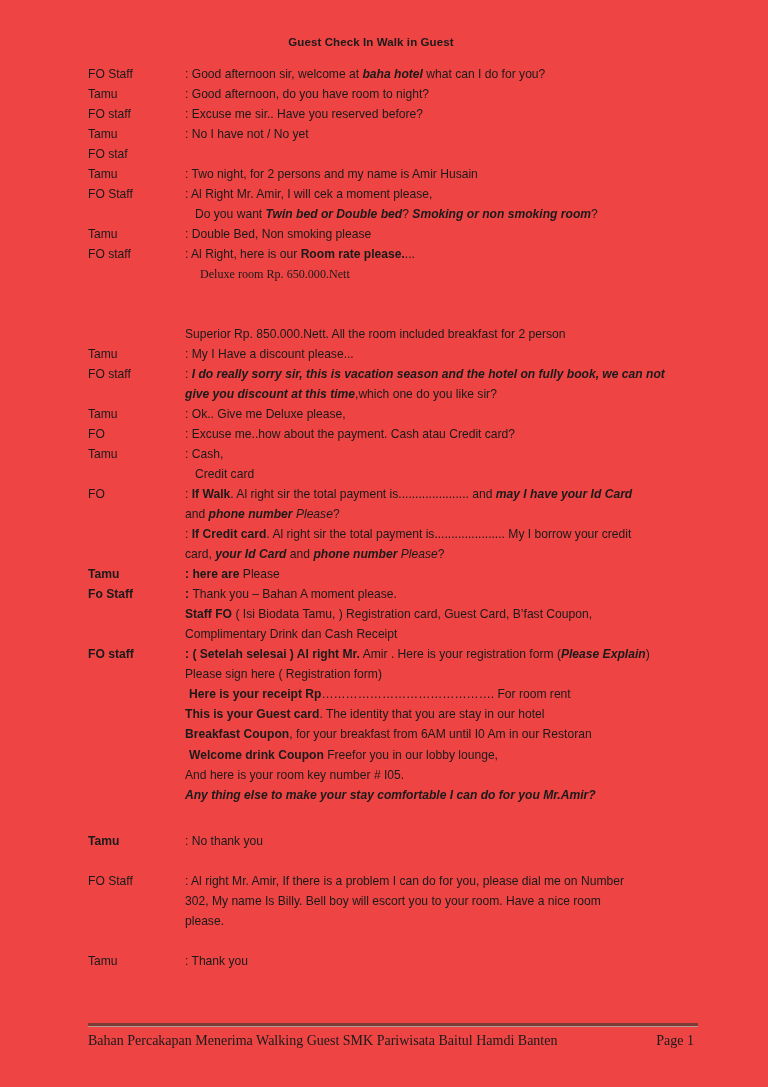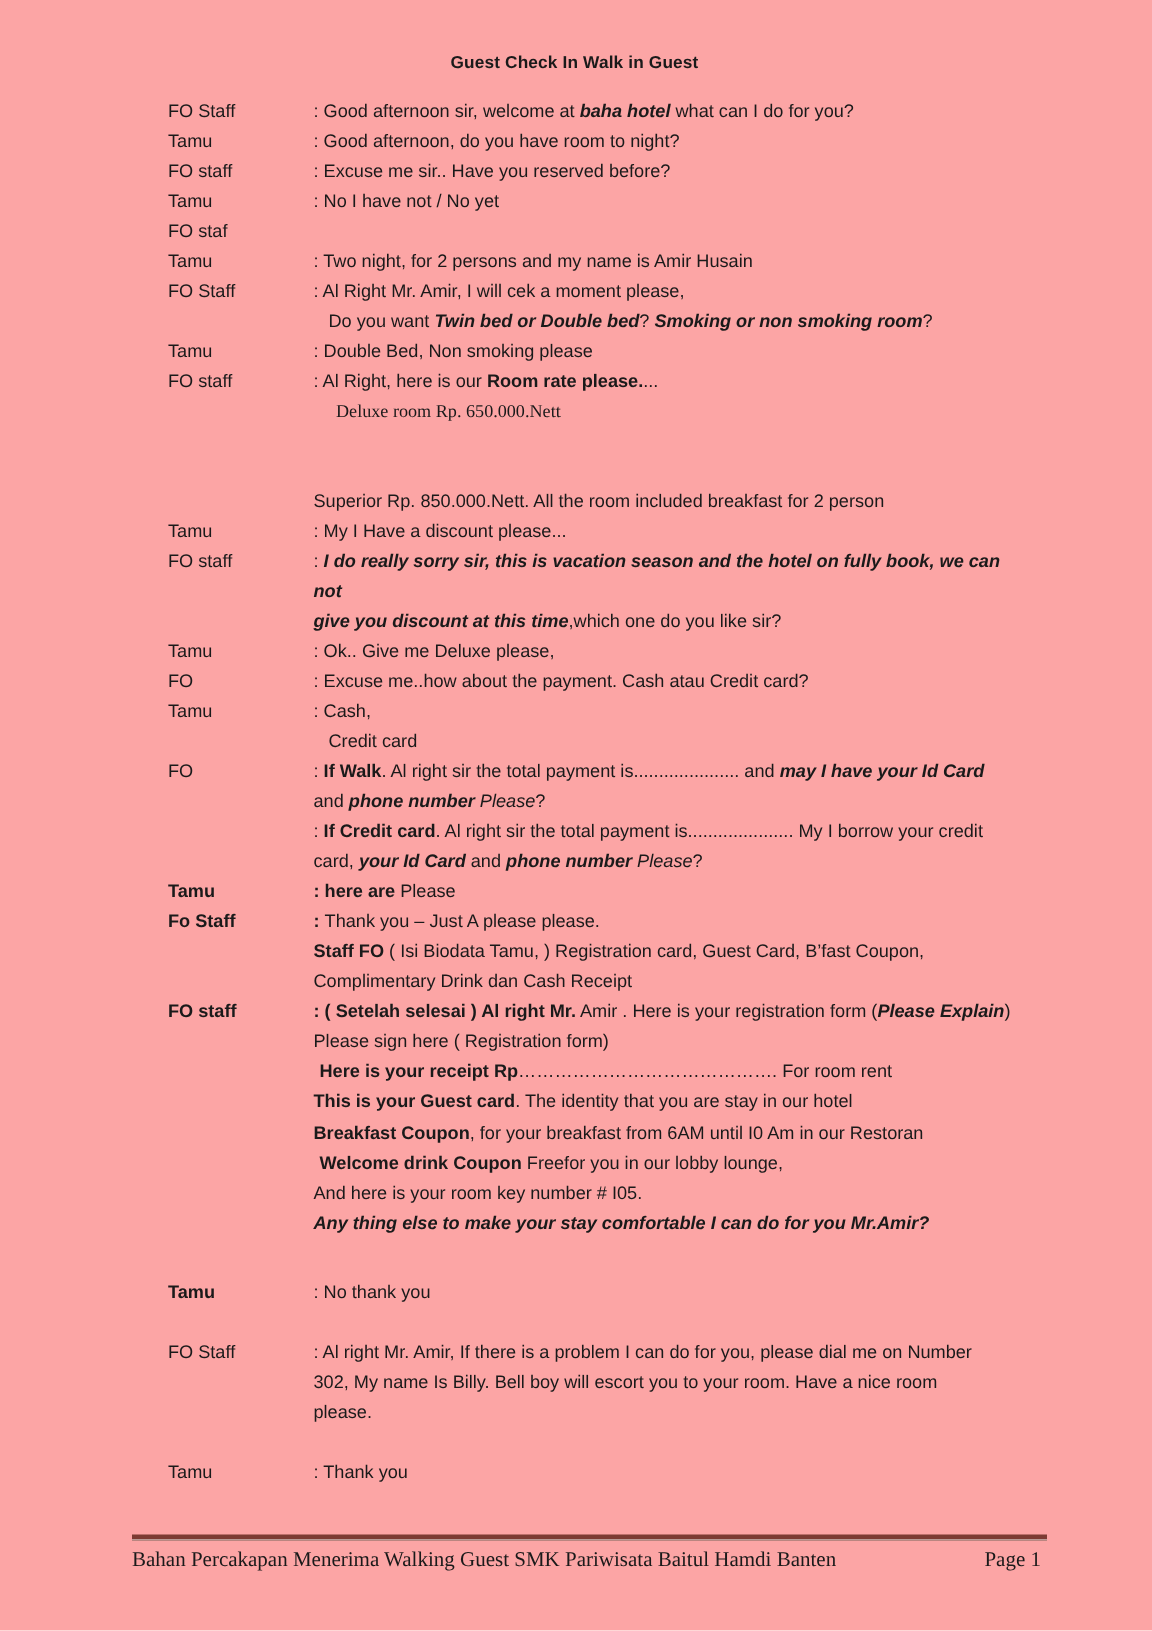--- a/index.html
+++ b/index.html
@@ -9,25 +9,24 @@
     background: #ffffff;
   }
   body {
     font-family: "Liberation Sans", sans-serif;
     color: #1a1a1a;
   }
   .page {
     position: relative;
     width: 768px;
     height: 1087px;
-    background: #fca5a5;
+    background: #ef4444;
     margin: 0 auto;
     overflow: hidden;
     box-sizing: border-box;
-    padding-left: 24px;
   }
   .doc-title {
     text-align: center;
     font-size: 11.5px;
     font-weight: bold;
     letter-spacing: 0.1px;
     padding-top: 36px;
     padding-right: 26px;
   }
   .body-area {
@@ -244,21 +243,21 @@
         <div class="cont-line">
           <span class="b">: here are</span><span> Please</span>
         </div>
       </div>
     </div>
 
     <div class="row">
       <div class="label b">Fo Staff</div>
       <div class="content">
         <div class="cont-line">
-          <span class="b">: </span><span>Thank you – Just A please please.</span>
+          <span class="b">: </span><span>Thank you – Bahan A moment please.</span>
         </div>
         <div class="cont-line">
           <span class="b">Staff FO</span><span>  ( Isi Biodata Tamu, ) Registration card, Guest Card, B’fast Coupon,</span>
         </div>
         <div class="cont-line">Complimentary Drink  dan Cash Receipt</div>
       </div>
     </div>
 
     <div class="row">
       <div class="label b">FO staff</div>

